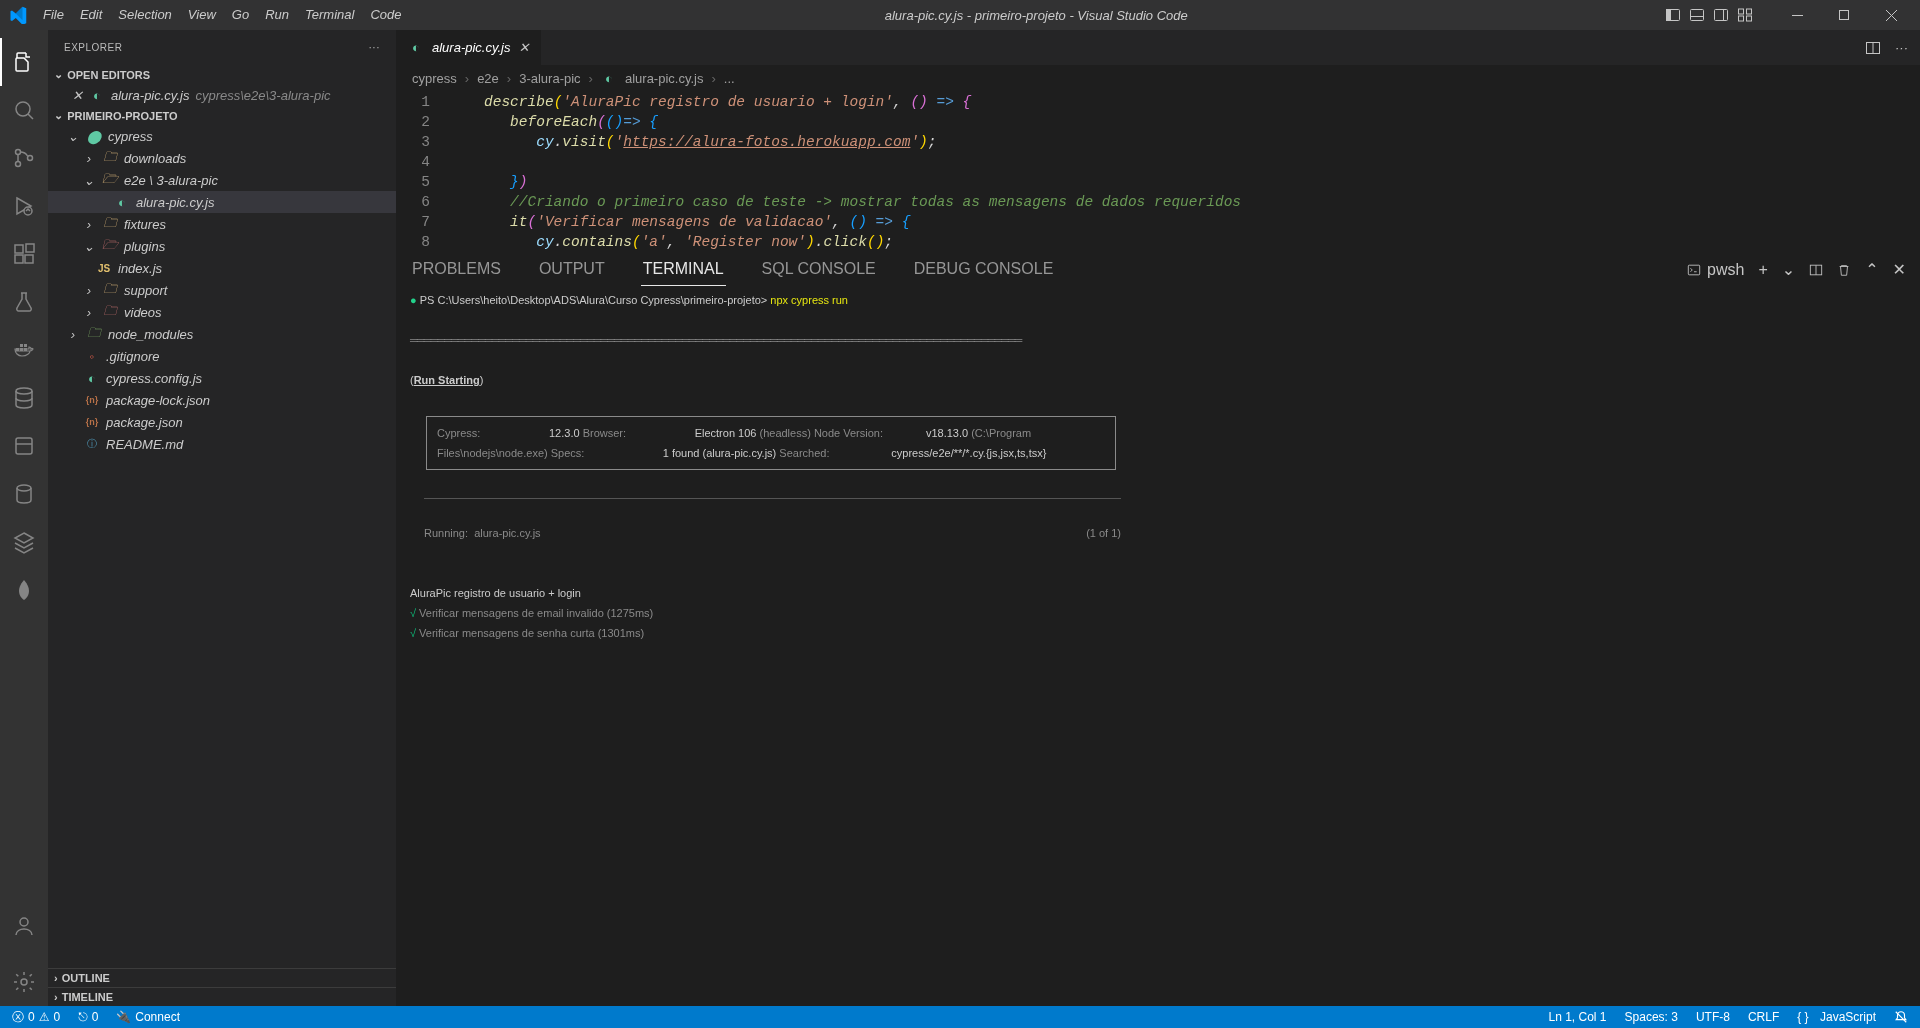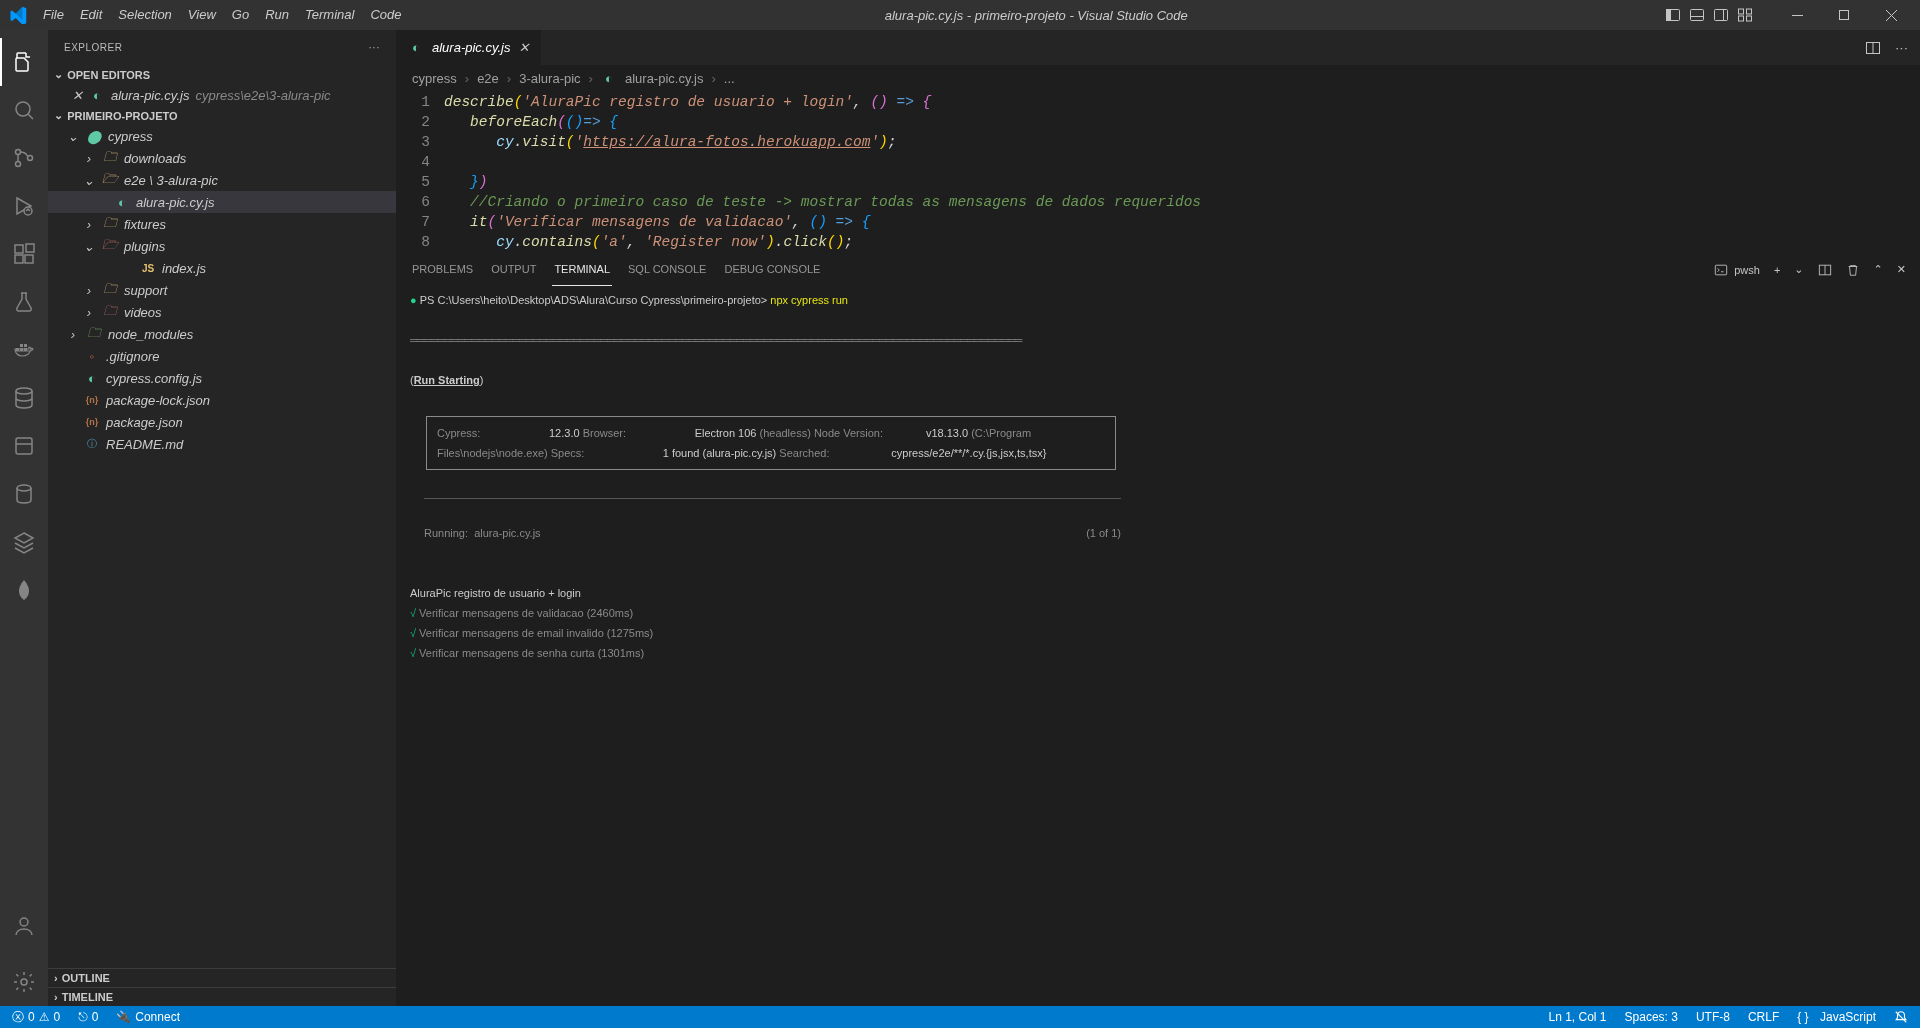--- a/index.html
+++ b/index.html
@@ -74,35 +74,35 @@
 
 
 .editor { flex:1; display:flex; flex-direction:column; background:#1e1e1e; min-width:0; }
 .tabs { height:35px; background:#252526; display:flex; align-items:stretch; }
 .tab { display:flex; align-items:center; gap:8px; padding:0 12px; background:#1e1e1e; border-right:1px solid #252526; color:#ffffff; }
 .tabs .actions { margin-left:auto; display:flex; align-items:center; gap:14px; padding:0 12px; color:#c5c5c5;}
 .breadcrumbs { height:26px; display:flex; align-items:center; gap:8px; padding:0 16px; color:#a0a0a0; font-style:normal; }
 .breadcrumbs .sep{color:#666;}
 .code { flex:0 0 auto; display:flex; font-family:"Consolas","Courier New",monospace; font-size:14.5px; line-height:20px; font-style: italic; }
 .gutter { width:48px; text-align:right; color:#858585; padding:1px 14px 0 0; font-style:normal;}
-.codelines { white-space:pre; padding-top:1px;}
+.codelines { white-space:pre; padding-top:1px;margin-left:40px;}
 .c-kw{color:#569cd6;}
 .c-fn{color:#dcdcaa;}
 .c-str{color:#ce9178;}
 .c-url{color:#ce9178; text-decoration:underline;}
 .c-punc{color:#d4d4d4;}
 .c-par{color:#ffd700;}
 .c-par2{color:#da70d6;}
 .c-par3{color:#179fff;}
 .c-comment{color:#6a9955;}
 .c-var{color:#9cdcfe;}
 
 
 .panel { flex:1; display:flex; flex-direction:column; border-top:1px solid #1e1e1e; background:#1e1e1e; min-height:0;}
-.panel-tabs { height:33px; display:flex; align-items:center; padding:0 14px; gap:14px; font-size:11px; color:#969696; font-style:normal;}
+.panel-tabs { height:33px; display:flex; align-items:center; padding:0 14px; gap:34px; font-size:16px; color:#969696; font-style:normal;}
 .panel-tabs .ptab { padding:0 2px; height:33px; display:flex; align-items:center; border-bottom:1px solid transparent; cursor:pointer;}
 .panel-tabs .ptab.active { color:#e7e7e7; border-bottom:1px solid #e7e7e7;}
 .panel-tabs .pact { margin-left:auto; display:flex; align-items:center; gap:14px; color:#c5c5c5;}
 .terminal { flex:1; overflow:auto; padding:4px 14px 10px 14px; font-family:Liberation Sans, sans-serif; font-size:11px; line-height:20px; color:#cccccc; font-style:normal;}
 .term-prompt-dot{color:#23d18b;}
 .term-yellow{color:#e5e510;}
 .term-gray{color:#8a8a8a;}
 .term-green{color:#0dbc79;}
 .term-box{border:1px solid #8a8a8a; padding:6px 10px; margin:6px 0; display:block; width:690px;}
 .term-u{ text-decoration:underline;}
@@ -329,21 +329,21 @@
       <div class="tree-node" style="padding-left:34px">
           <span class="twisty">›</span>
           <span class="icon-sm foldercolor">🗀</span>
           <span>fixtures</span>
         </div>
       <div class="tree-node" style="padding-left:34px">
           <span class="twisty">⌄</span>
           <span class="icon-sm redfolder">🗁</span>
           <span>plugins</span>
         </div>
-      <div class="tree-node" style="padding-left:92px">
+      <div class="tree-node" style="padding-left:48px">
           <span class="icon-sm jsfile">JS</span>
           <span>index.js</span>
         </div>
       <div class="tree-node" style="padding-left:34px">
           <span class="twisty">›</span>
           <span class="icon-sm foldercolor">🗀</span>
           <span>support</span>
         </div>
       <div class="tree-node" style="padding-left:34px">
           <span class="twisty">›</span>
@@ -473,21 +473,20 @@
 <span class="term-gray" style="display:inline-block;width:112px">Specs:</span><span>1 found (alura-pic.cy.js)</span>
 <span class="term-gray" style="display:inline-block;width:112px">Searched:</span><span>cypress/e2e/**/*.cy.{js,jsx,ts,tsx}</span></span>
           </div>
 <div class="term-running" style="margin-left:14px">
             <span><span class="term-gray">Running:</span>&nbsp;&nbsp;<span class="term-gray">alura-pic.cy.js</span></span>
             <span class="term-gray">(1 of 1)</span>
           </div>
 <div>&nbsp;</div>
 <div>&nbsp;</div>
 <div>  <span>AluraPic registro de usuario + login</span></div>
-<div>    <span class="term-green">√</span> <span class="term-gray">Verificar mensagens de validacao (2460ms)</span></div>
 <div>    <span class="term-green">√</span> <span class="term-gray">Verificar mensagens de email invalido (1275ms)</span></div>
 <div>    <span class="term-green">√</span> <span class="term-gray">Verificar mensagens de senha curta (1301ms)</span></div>
 <div>&nbsp;</div>
 <div>&nbsp;</div>
       </div>
     </div>
   </div>
 </div>
 
 <div class="statusbar">

